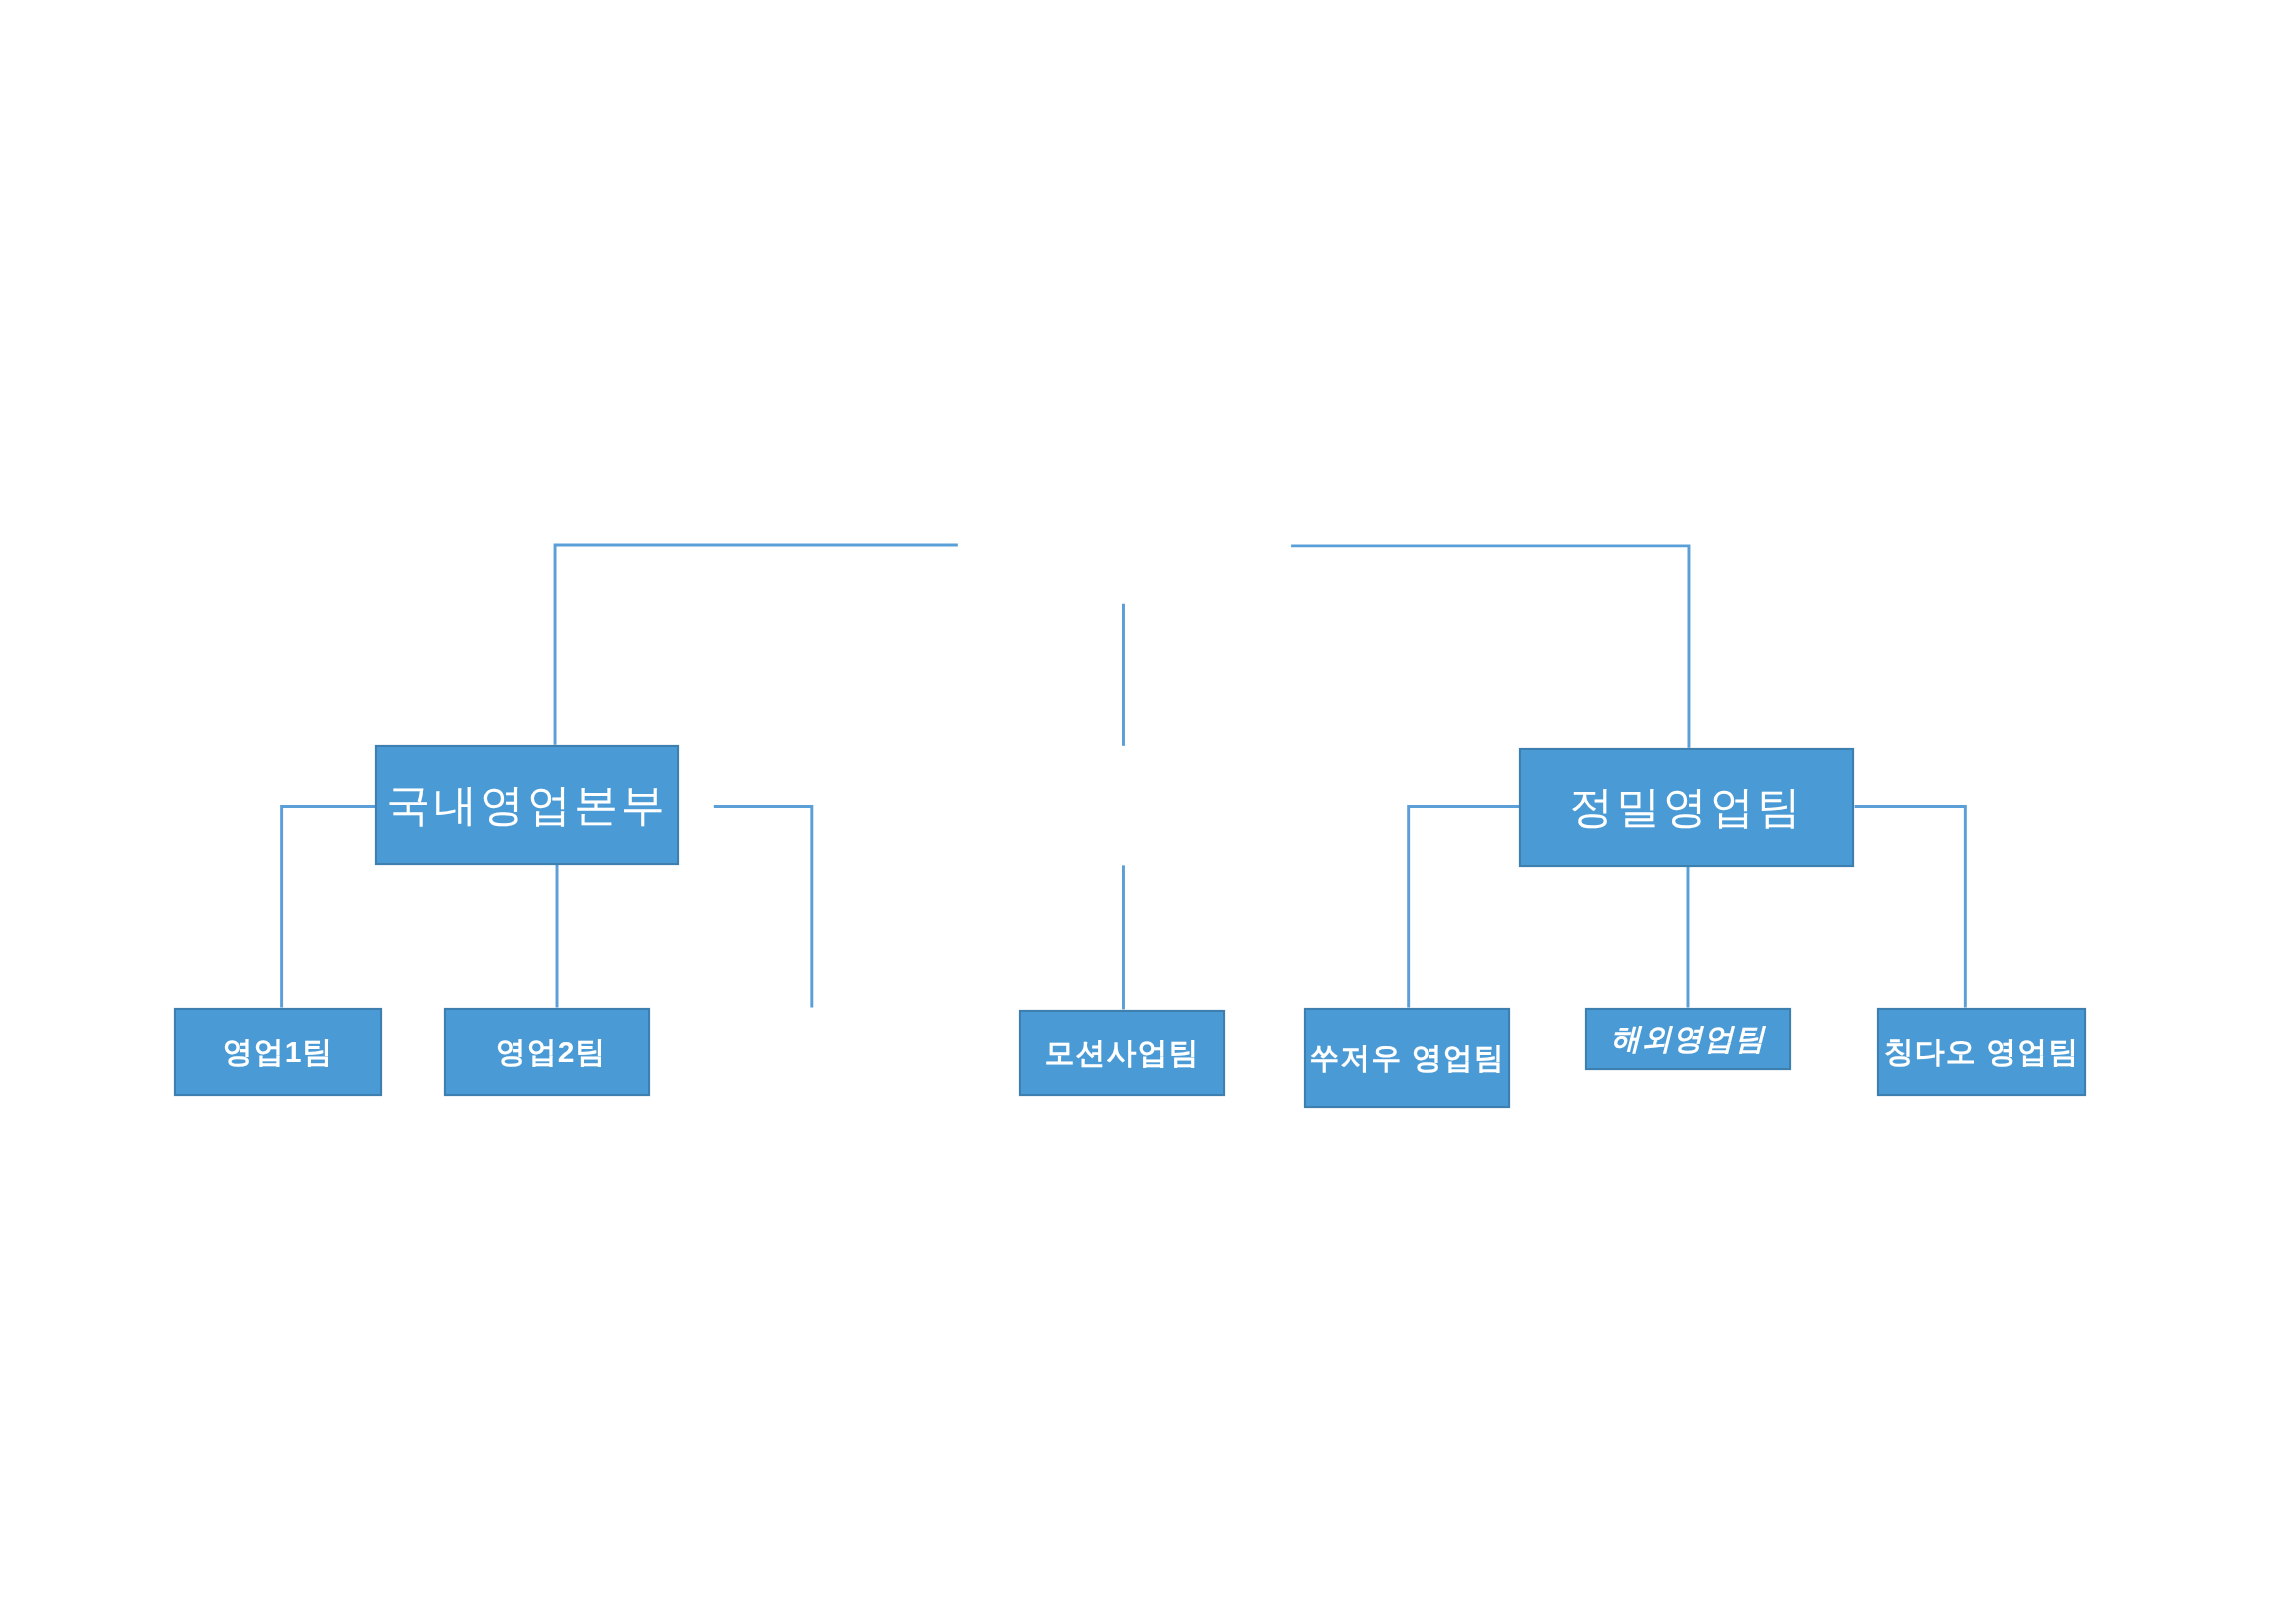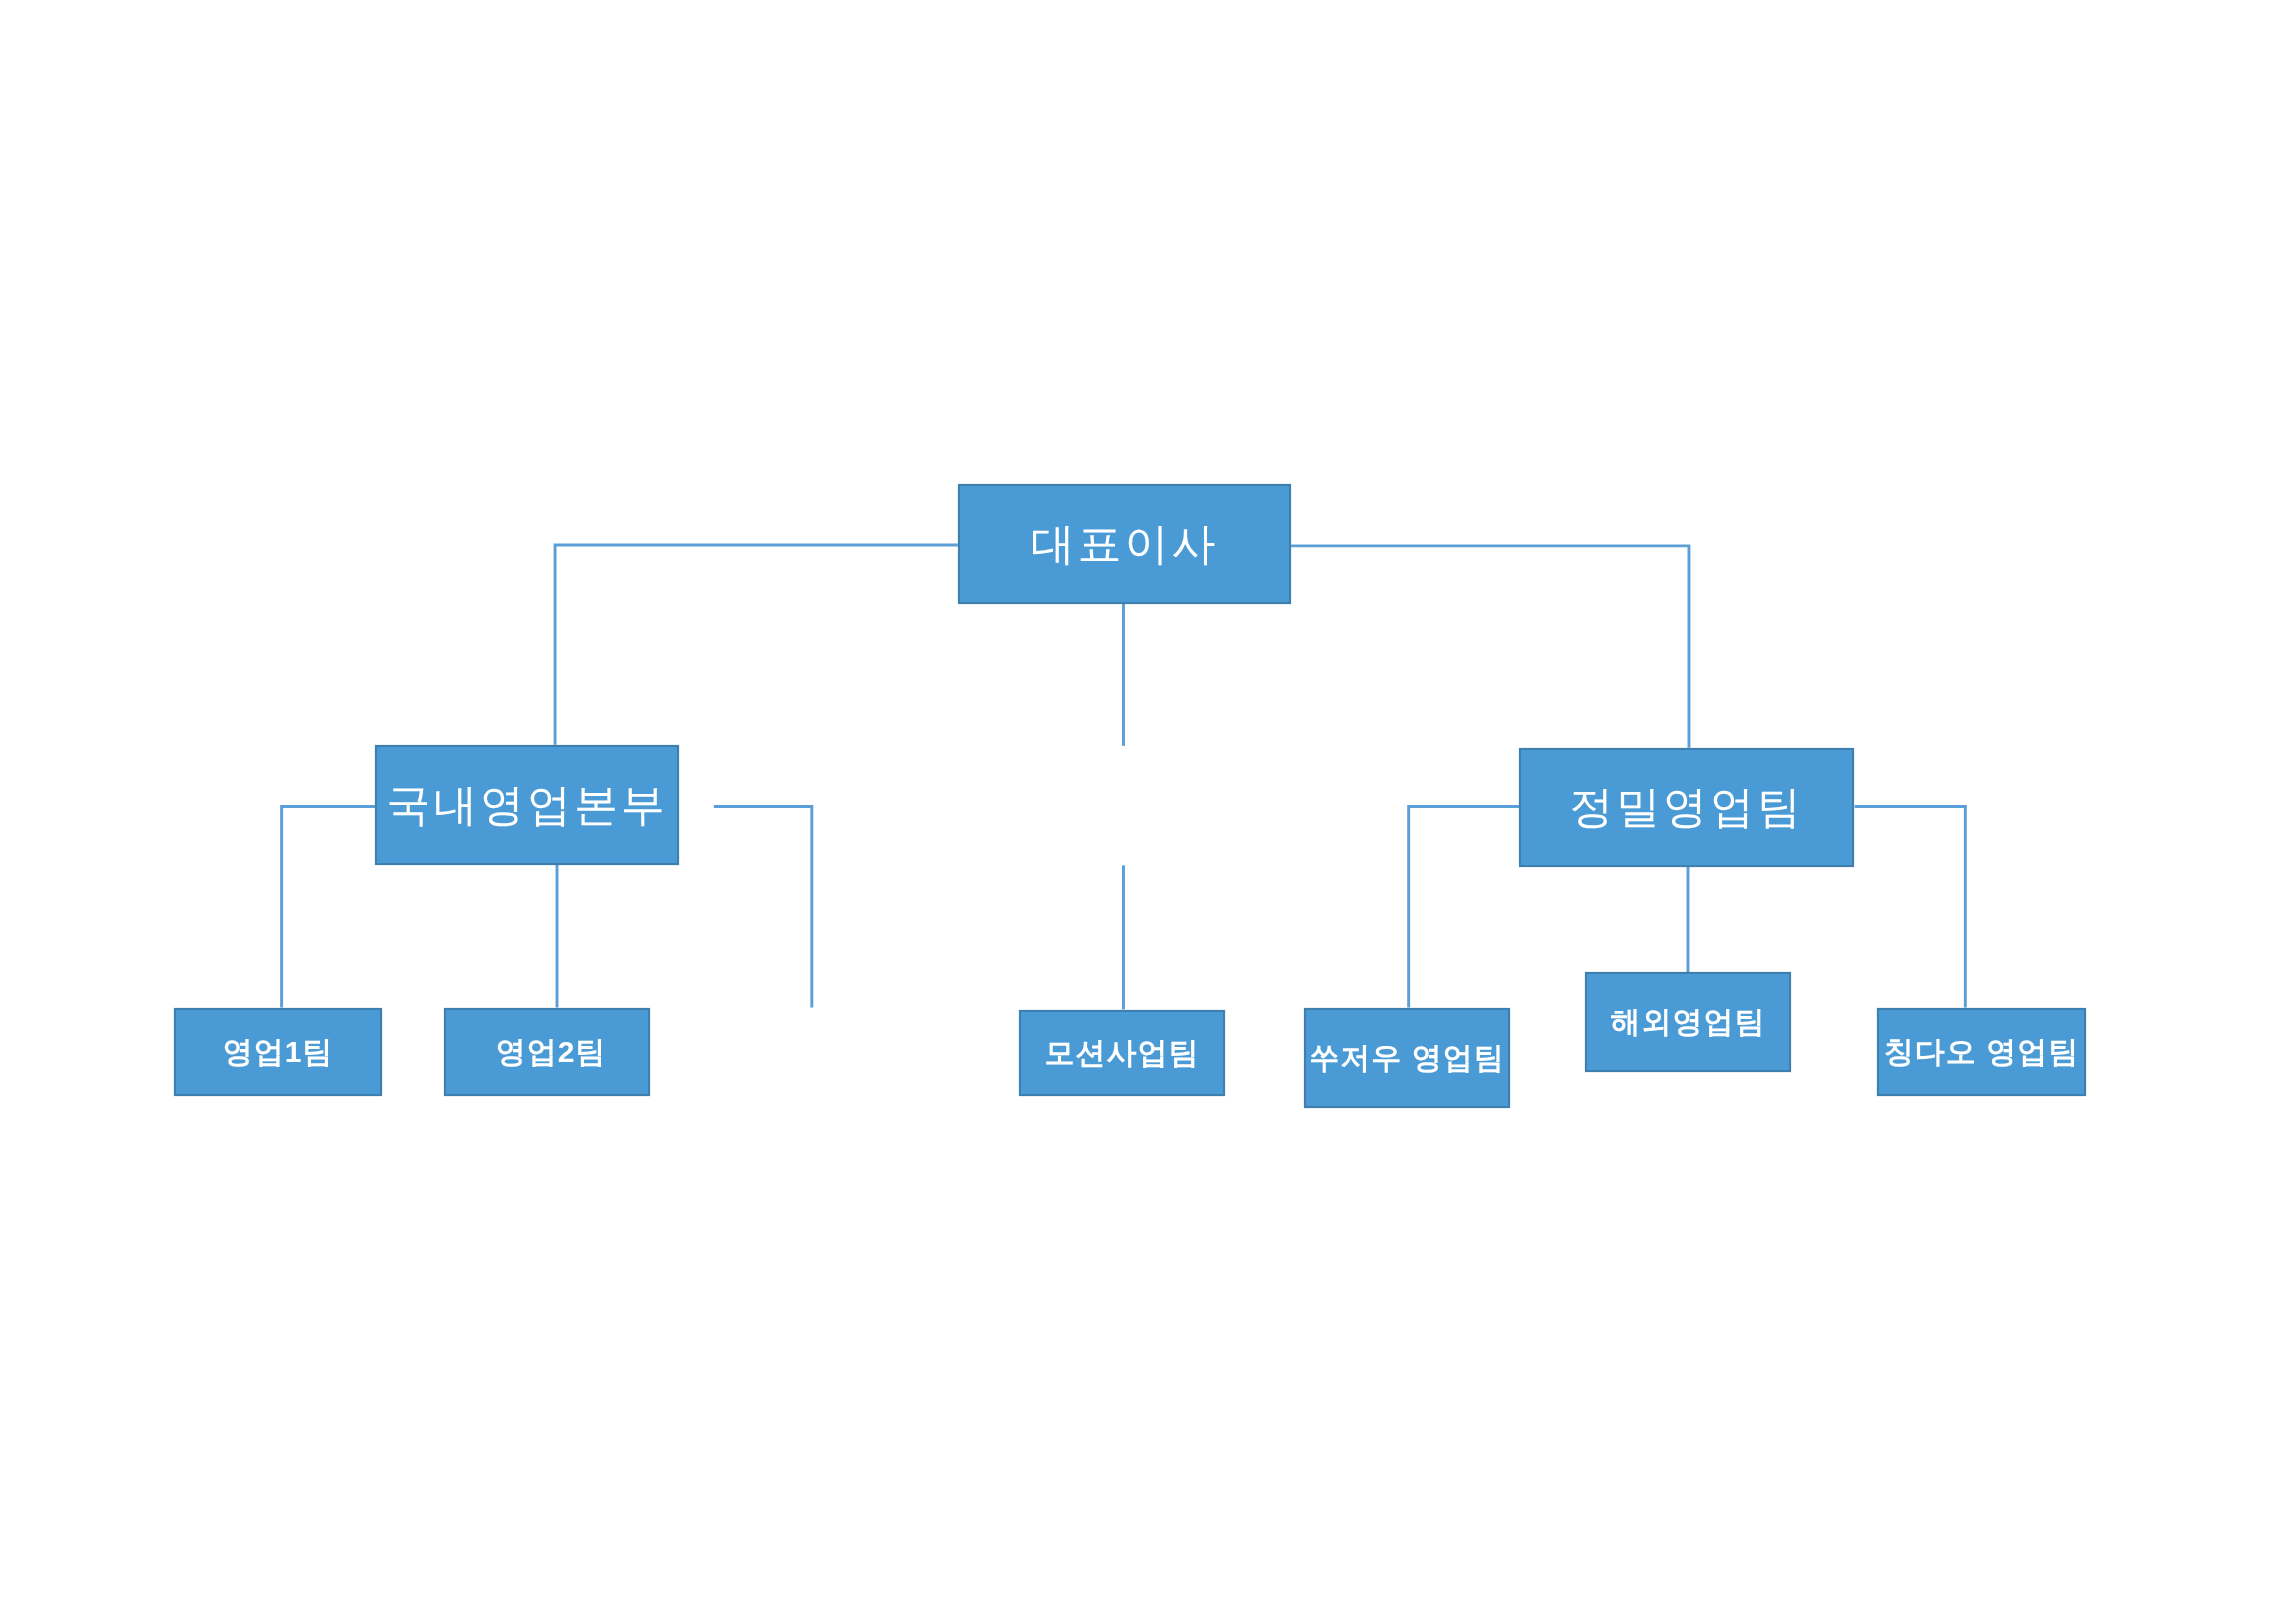--- a/index.html
+++ b/index.html
@@ -52,21 +52,21 @@
   
   .n-ceo          { left: 958px;  top: 484px;  width: 333px; height: 120px; }
   .n-domestic     { left: 375px;  top: 745px;  width: 304px; height: 120px; }
   .n-motion-div   { left: 956px;  top: 746px;  width: 335px; height: 120px; }
   .n-overseas     { left: 1519px; top: 748px;  width: 335px; height: 119px; }
   .n-sales1       { left: 174px;  top: 1008px; width: 208px; height: 88px; }
   .n-sales2       { left: 444px;  top: 1008px; width: 206px; height: 88px; padding-left: 8px; }
   .n-precision    { left: 706px;  top: 1008px; width: 208px; height: 88px; }
   .n-motion-team  { left: 1019px; top: 1010px; width: 206px; height: 86px; }
   .n-suzhou       { left: 1304px; top: 1008px; width: 206px; height: 100px; }
-  .n-overseas-team{ left: 1585px; top: 972px; width: 206px; height: 100px; }
+  .n-overseas-team{ left: 1585px; top: 1008px; width: 206px; height: 62px; font-style: italic; }
   .n-qingdao      { left: 1877px; top: 1008px; width: 209px; height: 88px; }
   .connector {
     fill: none;
     stroke: var(--connector, #5b9fd8);
     stroke-width: 3;
   }
 </style>
 </head>
 <body>
 
@@ -78,23 +78,20 @@
     <polyline class="connector" points="1317,557 1723,557 1723,763"></polyline>
     <polyline class="connector" points="383,823 287,823 287,1028"></polyline>
     <polyline class="connector" points="568,882 568,1028"></polyline>
     <polyline class="connector" points="728,823 828,823 828,1028"></polyline>
     <polyline class="connector" points="1146,883 1146,1030"></polyline>
     <polyline class="connector" points="1550,823 1437,823 1437,1028"></polyline>
     <polyline class="connector" points="1722,884 1722,1028"></polyline>
     <polyline class="connector" points="1892,823 2005,823 2005,1028"></polyline>
   </svg>
 
-  <div class="org-node lvl1 n-ceo">
-    <span>대표이사</span>
-  </div>
 
   <div class="org-node lvl2 n-domestic">
     <span>국내영업본부</span>
   </div>
 
 
   <div class="org-node lvl2 n-overseas">
     <span>정밀영업팀</span>
   </div>
 

